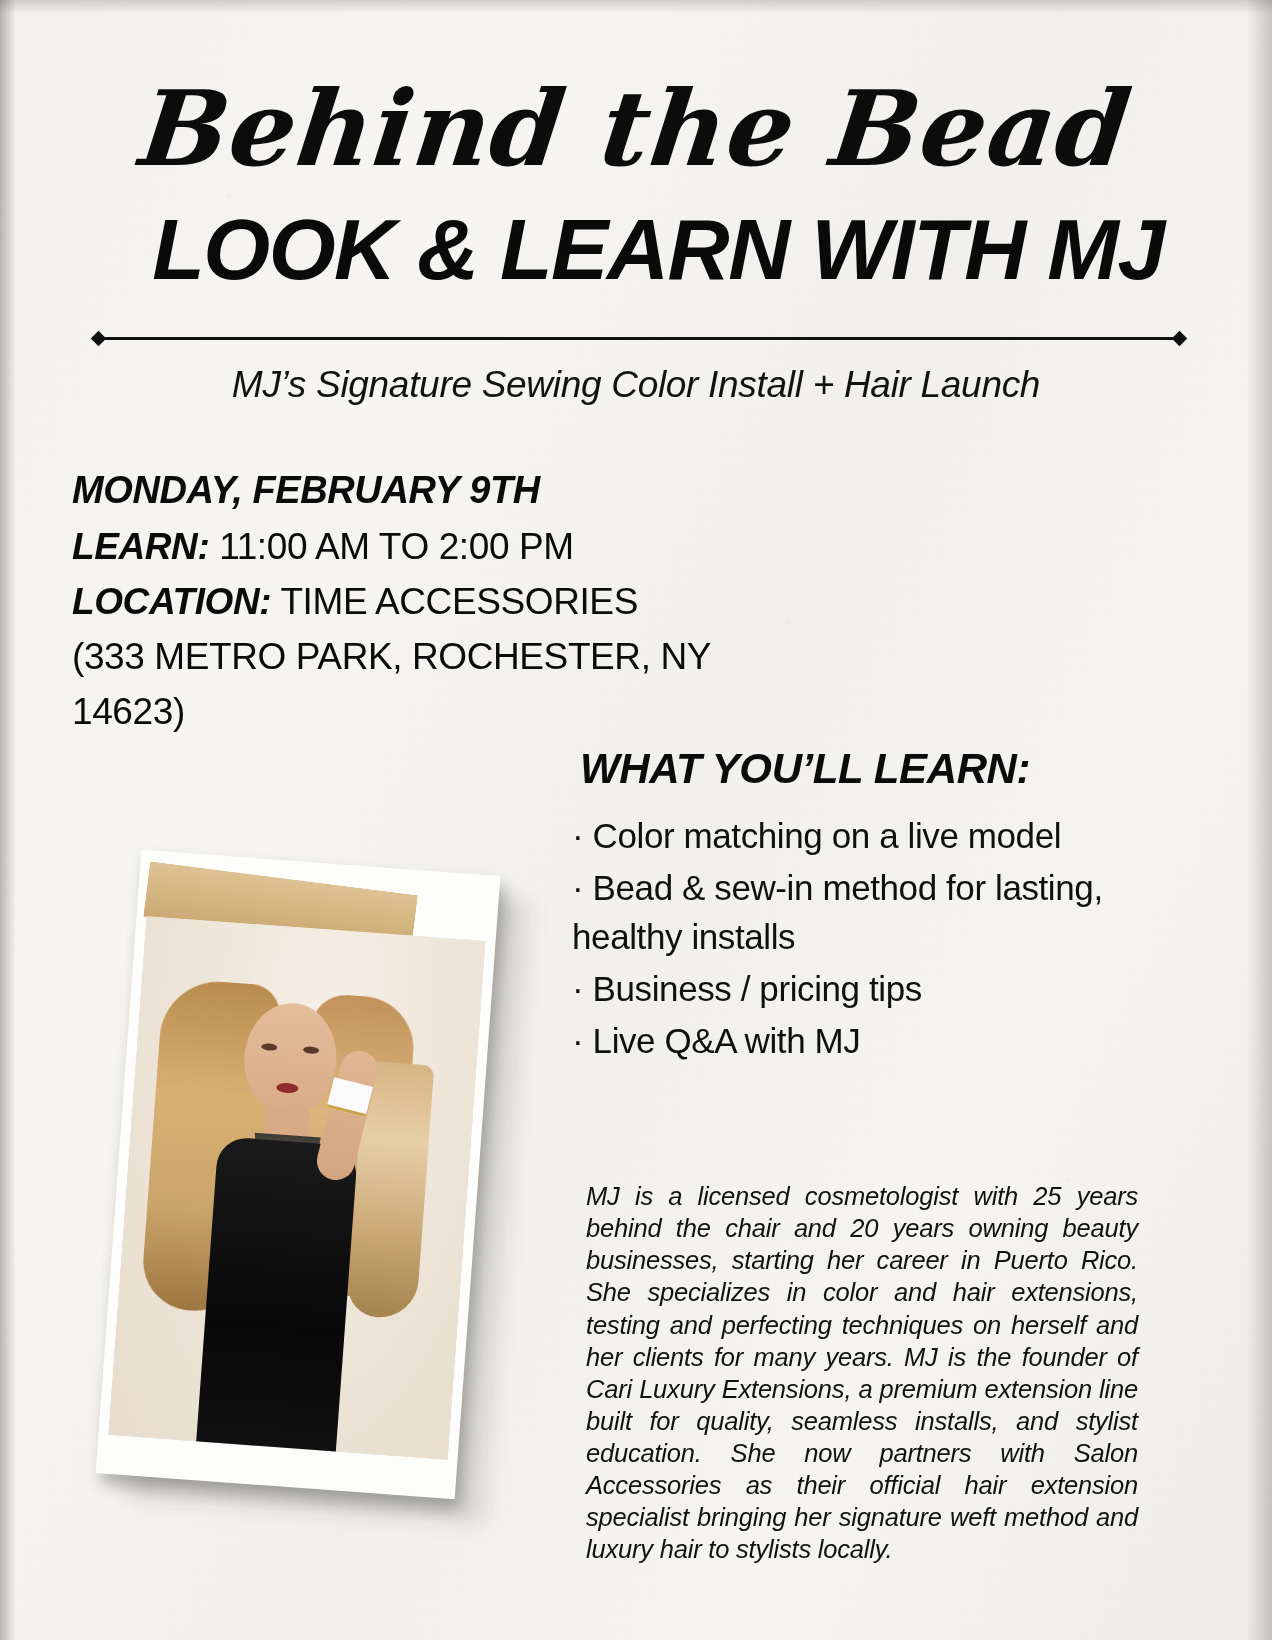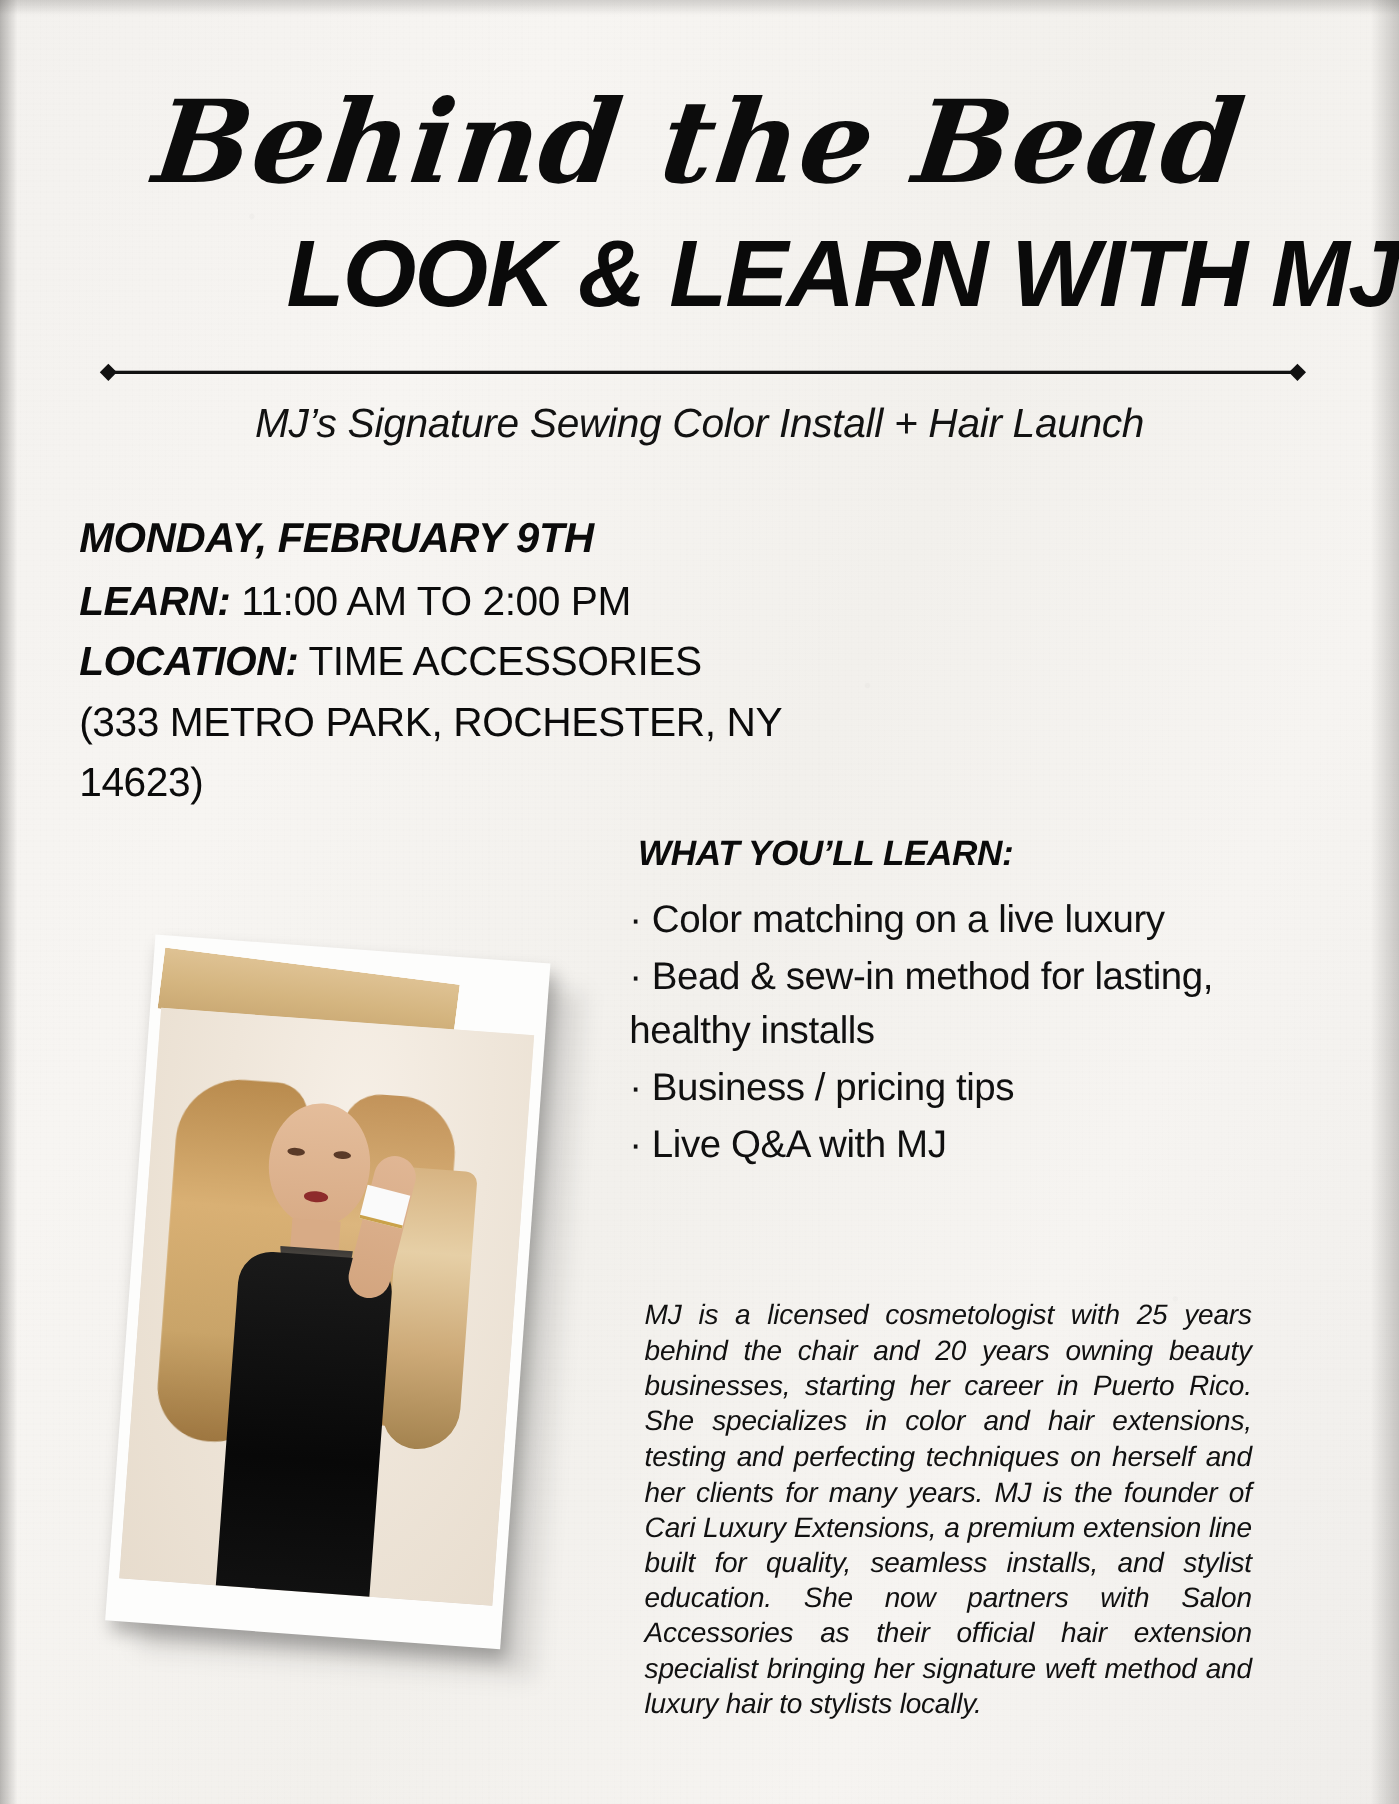--- a/index.html
+++ b/index.html
@@ -81,21 +81,21 @@
     letter-spacing: 1px;
     color: #0c0c0c;
     transform: skewX(-7deg);
   }
 
   .main-title {
     position: absolute;
     left: 0;
     right: 0;
     top: 200px;
-    text-align: right;
+    text-align: center;
     font-family: "Liberation Sans", sans-serif;
     font-weight: 700;
     font-style: italic;
     font-size: 86px;
     letter-spacing: -1.5px;
     color: #0a0a0a;
     white-space: nowrap;
     padding-left: 44px;
   }
 
@@ -158,24 +158,23 @@
     font-size: 38px;
   }
 
   
   .learn-heading {
     position: absolute;
     left: 580px;
     top: 745px;
     font-weight: 700;
     font-style: italic;
-    font-size: 32px;
+    font-size: 42px;
     letter-spacing: -0.4px;
     color: #0b0b0b;
-    margin-top: 12px;
   }
   .learn-list {
     position: absolute;
     left: 572px;
     top: 812px;
     width: 620px;
     margin: 0;
     padding: 0;
     list-style: none;
   }
@@ -385,21 +384,21 @@
         <span class="lbl">LEARN:</span><span> 11:00 AM TO 2:00 PM</span>
       </div>
       <div class="line">
         <span class="lbl">LOCATION:</span><span> TIME ACCESSORIES</span>
       </div>
       <div class="line wrap">(333 METRO PARK, ROCHESTER, NY 14623)</div>
     </div>
 
     <div class="learn-heading">WHAT YOU’LL LEARN:</div>
     <ul class="learn-list">
-      <li>· Color matching on a live luxury</li>
+      <li>· Color matching on a live model</li>
       <li>· Bead &amp; sew-in method for lasting, healthy installs</li>
       <li>· Business / pricing tips</li>
       <li>· Live Q&amp;A with MJ</li>
     </ul>
 
     <div class="bio">MJ is a licensed cosmetologist with 25 years behind the chair and 20 years owning beauty businesses, starting her career in Puerto Rico. She specializes in color and hair extensions, testing and perfecting techniques on herself and her clients for many years. MJ is the founder of Cari Luxury Extensions, a premium extension line built for quality, seamless installs, and stylist education. She now partners with Salon Accessories as their official hair extension specialist bringing her signature weft method and luxury hair to stylists locally.</div>
 
     <div class="photo-wrap">
       <div class="polaroid-shadow"></div>
       <div class="polaroid">

